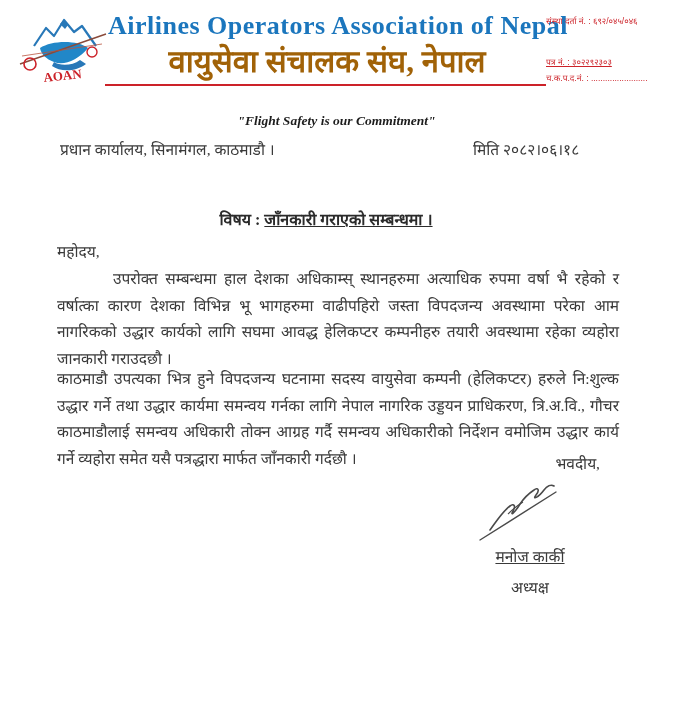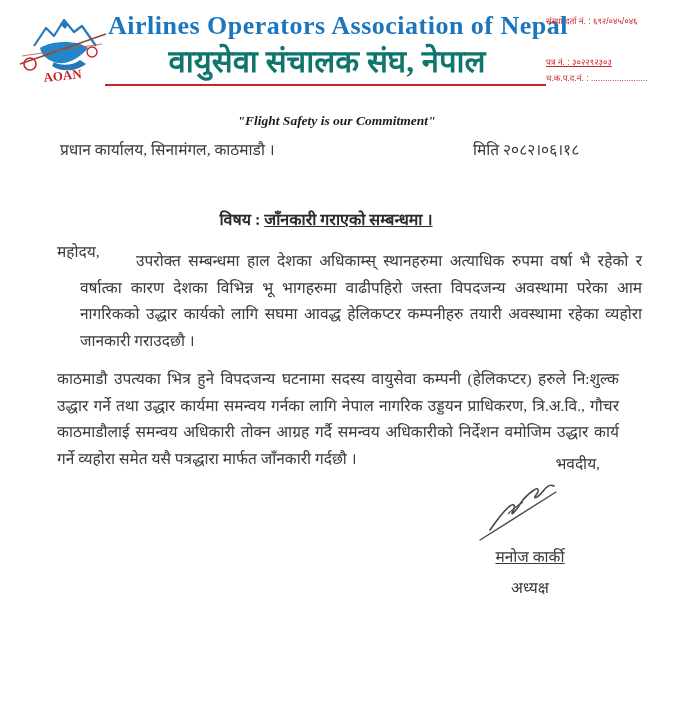--- a/index.html
+++ b/index.html
@@ -31,21 +31,21 @@
     font-weight: bold;
     font-size: 26px;
     color: #1b76bd;
     letter-spacing: 0.5px;
     line-height: 32px;
     white-space: nowrap;
   }
   .org-np {
     font-weight: bold;
     font-size: 31px;
-    color: #0f766e;
+    color: #a16207;
     line-height: 40px;
     white-space: nowrap;
   }
   .org-underline {
     position: absolute; top: 84px; left: 105px; width: 441px; height: 0;
     border-top: 2px solid #cc2229;
   }
   .reg-block {
     position: absolute; top: 16px; left: 546px; width: 125px;
     font-family: "Liberation Sans", "DejaVu Sans", sans-serif;
@@ -82,21 +82,21 @@
   
   .salutation {
     position: absolute; top: 240px; left: 57px;
     font-size: 15.5px; color: #3a3a3a;
   }
   .para {
     position: absolute; left: 57px; width: 562px;
     font-size: 15.5px; line-height: 26.5px; color: #3a3a3a;
     text-align: justify;
   }
-  .para1 { top: 248px; text-indent: 56px; margin-left: 23px; }
+  .para1 { top: 266px; text-indent: 56px; }
   .para2 { top: 366px; }
 
   
   .closing {
     position: absolute; top: 452px; left: 460px; width: 140px;
     text-align: right; font-size: 15.5px; color: #3a3a3a;
   }
   .signature {
     position: absolute; top: 478px; left: 468px; width: 120px; height: 70px;
   }

